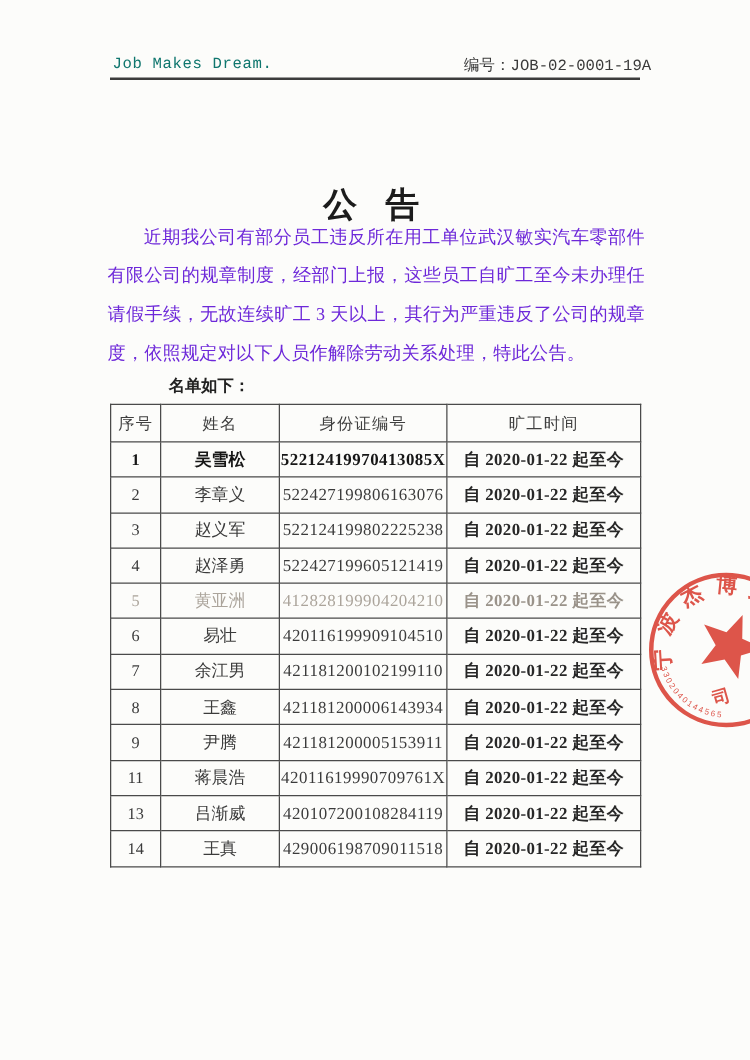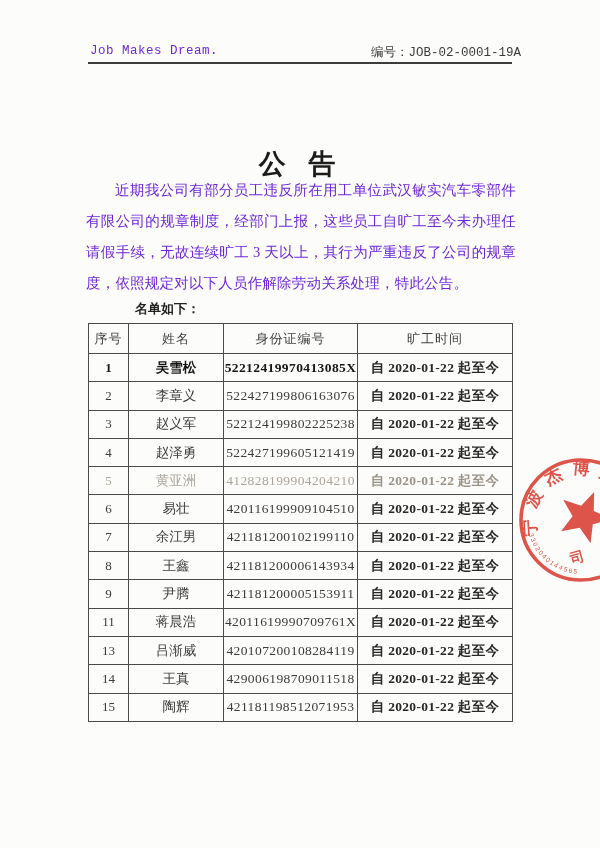--- a/index.html
+++ b/index.html
@@ -7,21 +7,21 @@
   #page{
     position:relative;width:600px;height:848px;margin:0 auto;
     background:#fcfcfa;overflow:hidden;
     font-family:"Liberation Serif","DejaVu Serif",serif;
     color:#2e2e2e;
   }
   
   .slogan{
     position:absolute;left:90px;top:44px;
     font-family:"Liberation Mono","DejaVu Sans Mono",monospace;
-    font-size:12.5px;color:#6d28d9;letter-spacing:0.5px;white-space:nowrap;
+    font-size:12.5px;color:#0f766e;letter-spacing:0.5px;white-space:nowrap;
   }
   .doc-no{
     position:absolute;right:79px;top:44px;
     font-family:"Liberation Mono","DejaVu Sans Mono",monospace;
     font-size:12.5px;color:#3a3a3a;white-space:nowrap;
   }
   .header-rule{
     position:absolute;left:88px;top:62px;width:424px;height:2px;
     background:#3c3c3c;
   }
@@ -168,26 +168,20 @@
           <td class="col-name">吕渐威</td>
           <td class="col-id">420107200108284119</td>
           <td class="col-period">自 2020-01-22 起至今</td>
         </tr>
         <tr class="style-normal">
           <td class="col-no">14</td>
           <td class="col-name">王真</td>
           <td class="col-id">429006198709011518</td>
           <td class="col-period">自 2020-01-22 起至今</td>
         </tr>
-        <tr class="style-normal">
-          <td class="col-no">15</td>
-          <td class="col-name">陶辉</td>
-          <td class="col-id">421181198512071953</td>
-          <td class="col-period">自 2020-01-22 起至今</td>
-        </tr>
       </tbody>
   </table>
 
   <svg class="seal" viewBox="0 0 160 160" xmlns="http://www.w3.org/2000/svg" opacity="0.85">
     <defs>
       <path id="seal-arc" d="M 33.3 94.4 A 46 46 0 1 1 116.7 94.4"></path>
       <path id="seal-serial-arc" d="M 22.2 86.2 A 54 54 0 0 0 102 121.8"></path>
     </defs>
     <circle cx="75" cy="75" r="60" fill="none" stroke-width="3.6" stroke="#d8382c"></circle>
     <polygon points="78,45 84.8,62.7 103.7,63.7 88.9,75.6 93.9,93.8 78,83.5 62.1,93.8 67.1,75.6 52.3,63.7 71.2,62.7" transform="rotate(22 78 72)" fill="#d8382c"></polygon>

